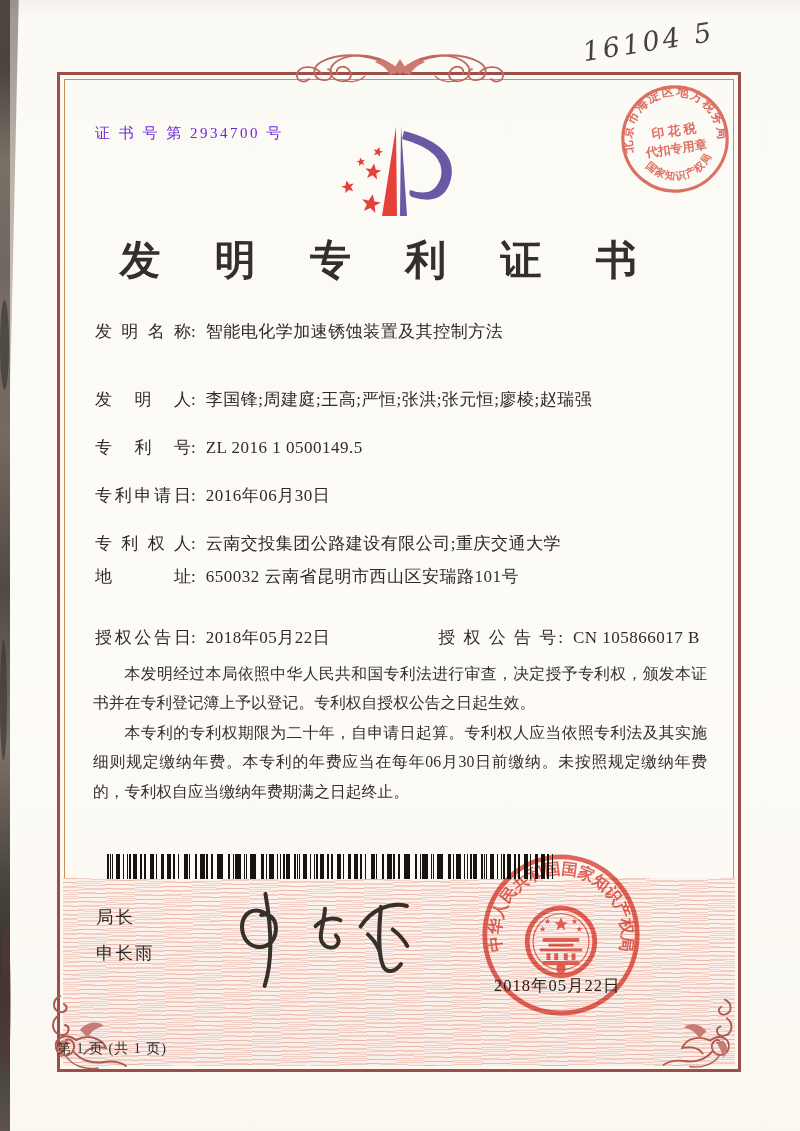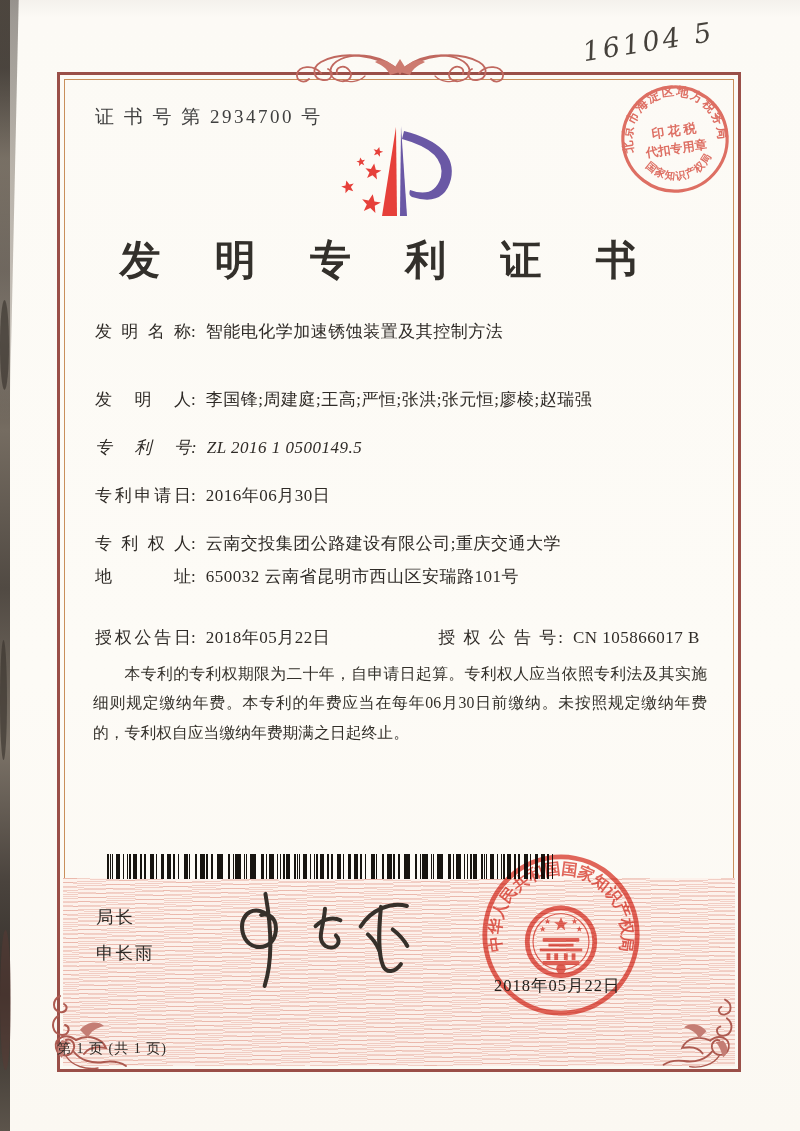--- a/index.html
+++ b/index.html
@@ -41,21 +41,21 @@
   }
   .pink-band{
     position:absolute;left:3px;right:3px;bottom:3px;height:188px;
     background:
       repeating-linear-gradient(178deg, rgba(223,146,130,.38) 0 1px, rgba(255,255,255,0) 1px 4px),
       repeating-linear-gradient(182deg, rgba(223,146,130,.34) 0 1px, rgba(255,255,255,0) 1px 4.6px),
       linear-gradient(#fdf2ec,#fbeee8);
   }
 
   .cert-no{
-    position:absolute;left:95px;top:104px;font-size:19px;letter-spacing:2.5px;color:#404040;
+    position:absolute;left:95px;top:124px;font-size:15px;letter-spacing:2.5px;color:#6d28d9;
   }
   .title{
     position:absolute;left:0;top:233px;width:756px;text-align:center;
     font-size:41px;font-weight:600;letter-spacing:22px;padding-left:22px;box-sizing:border-box;
     color:#33302b;
   }
 
   .field-row{position:absolute;left:95px;font-size:17px;white-space:nowrap;color:#2f2b27;}
   .flabel{display:inline-block;width:96px;text-align:justify;text-align-last:justify;}
   .fcolon{display:inline-block;margin-right:10px;}
@@ -189,37 +189,38 @@
 </svg>
 
 <div class="title">发 明 专 利 证 书</div>
 
 <div class="field-row" style="top:320px;">
   <span class="flabel">发明名称</span><span class="fcolon">:</span><span class="fvalue">智能电化学加速锈蚀装置及其控制方法</span>
 </div>
 <div class="field-row" style="top:388px;">
   <span class="flabel">发明人</span><span class="fcolon">:</span><span class="fvalue">李国锋;周建庭;王高;严恒;张洪;张元恒;廖棱;赵瑞强</span>
 </div>
-<div class="field-row" style="top:436px;font-style:italic;">
+<div class="field-row" style="top:436px;">
   <span class="flabel">专利号</span><span class="fcolon">:</span><span class="fvalue">ZL 2016 1 0500149.5</span>
 </div>
 <div class="field-row" style="top:484px;">
   <span class="flabel">专利申请日</span><span class="fcolon">:</span><span class="fvalue">2016年06月30日</span>
 </div>
 <div class="field-row" style="top:532px;">
   <span class="flabel">专利权人</span><span class="fcolon">:</span><span class="fvalue">云南交投集团公路建设有限公司;重庆交通大学</span>
 </div>
 <div class="field-row" style="top:565px;">
   <span class="flabel">地址</span><span class="fcolon">:</span><span class="fvalue">650032 云南省昆明市西山区安瑞路101号</span>
 </div>
 <div class="field-row" style="top:626px;">
   <span class="flabel">授权公告日</span><span class="fcolon">:</span><span class="fvalue">2018年05月22日</span><span class="grant-no"><span class="flabel2">授 权 公 告 号</span><span class="fcolon">:</span><span class="fvalue">CN 105866017 B</span></span>
 </div>
 
 <div class="paras">
+  <p>本发明经过本局依照中华人民共和国专利法进行审查，决定授予专利权，颁发本证书并在专利登记簿上予以登记。专利权自授权公告之日起生效。</p>
   <p>本专利的专利权期限为二十年，自申请日起算。专利权人应当依照专利法及其实施细则规定缴纳年费。本专利的年费应当在每年06月30日前缴纳。未按照规定缴纳年费的，专利权自应当缴纳年费期满之日起终止。</p>
 </div>
 
 <div class="barcode"></div>
 
 <div class="signer" style="top:905px;">局长</div>
 <div class="signer" style="top:941px;">申长雨</div>
 
 <svg class="sig" viewBox="0 0 215 112">
   <g stroke="#36302a" fill="none" stroke-width="4" stroke-linecap="round" stroke-linejoin="round">

